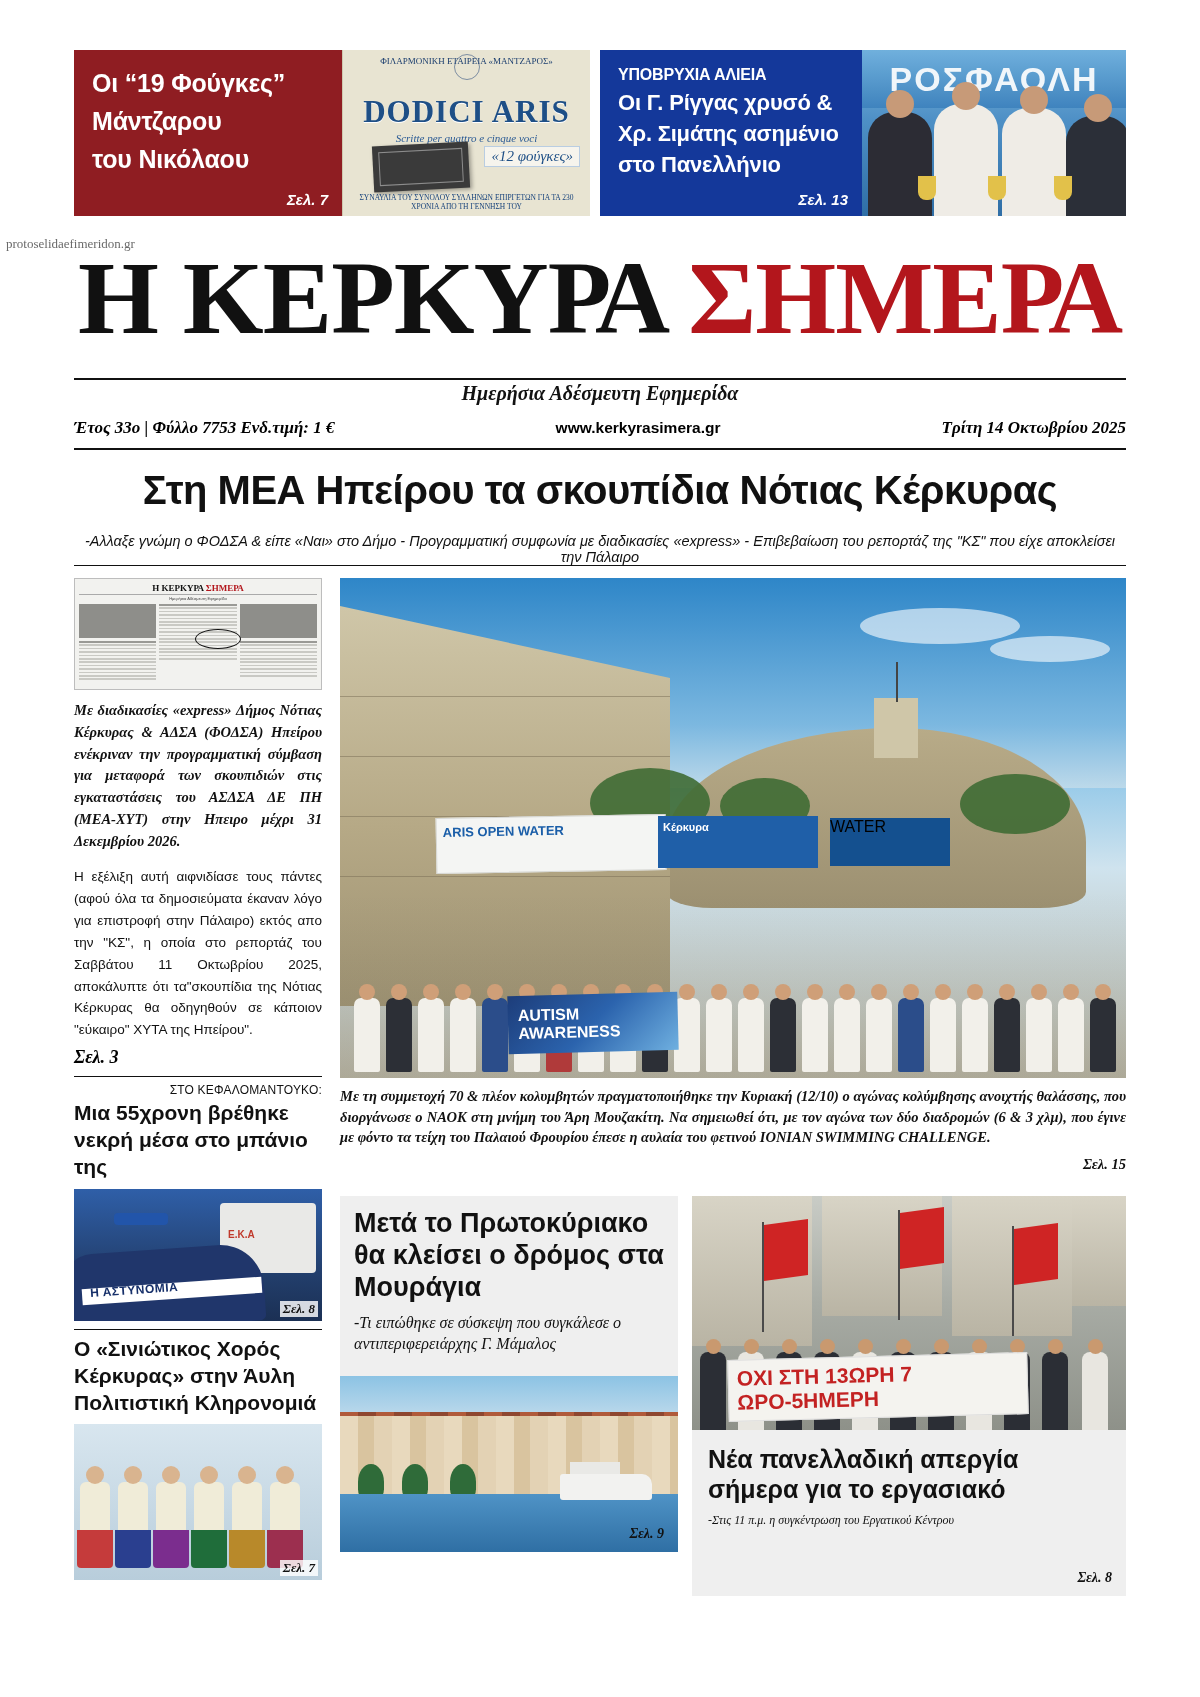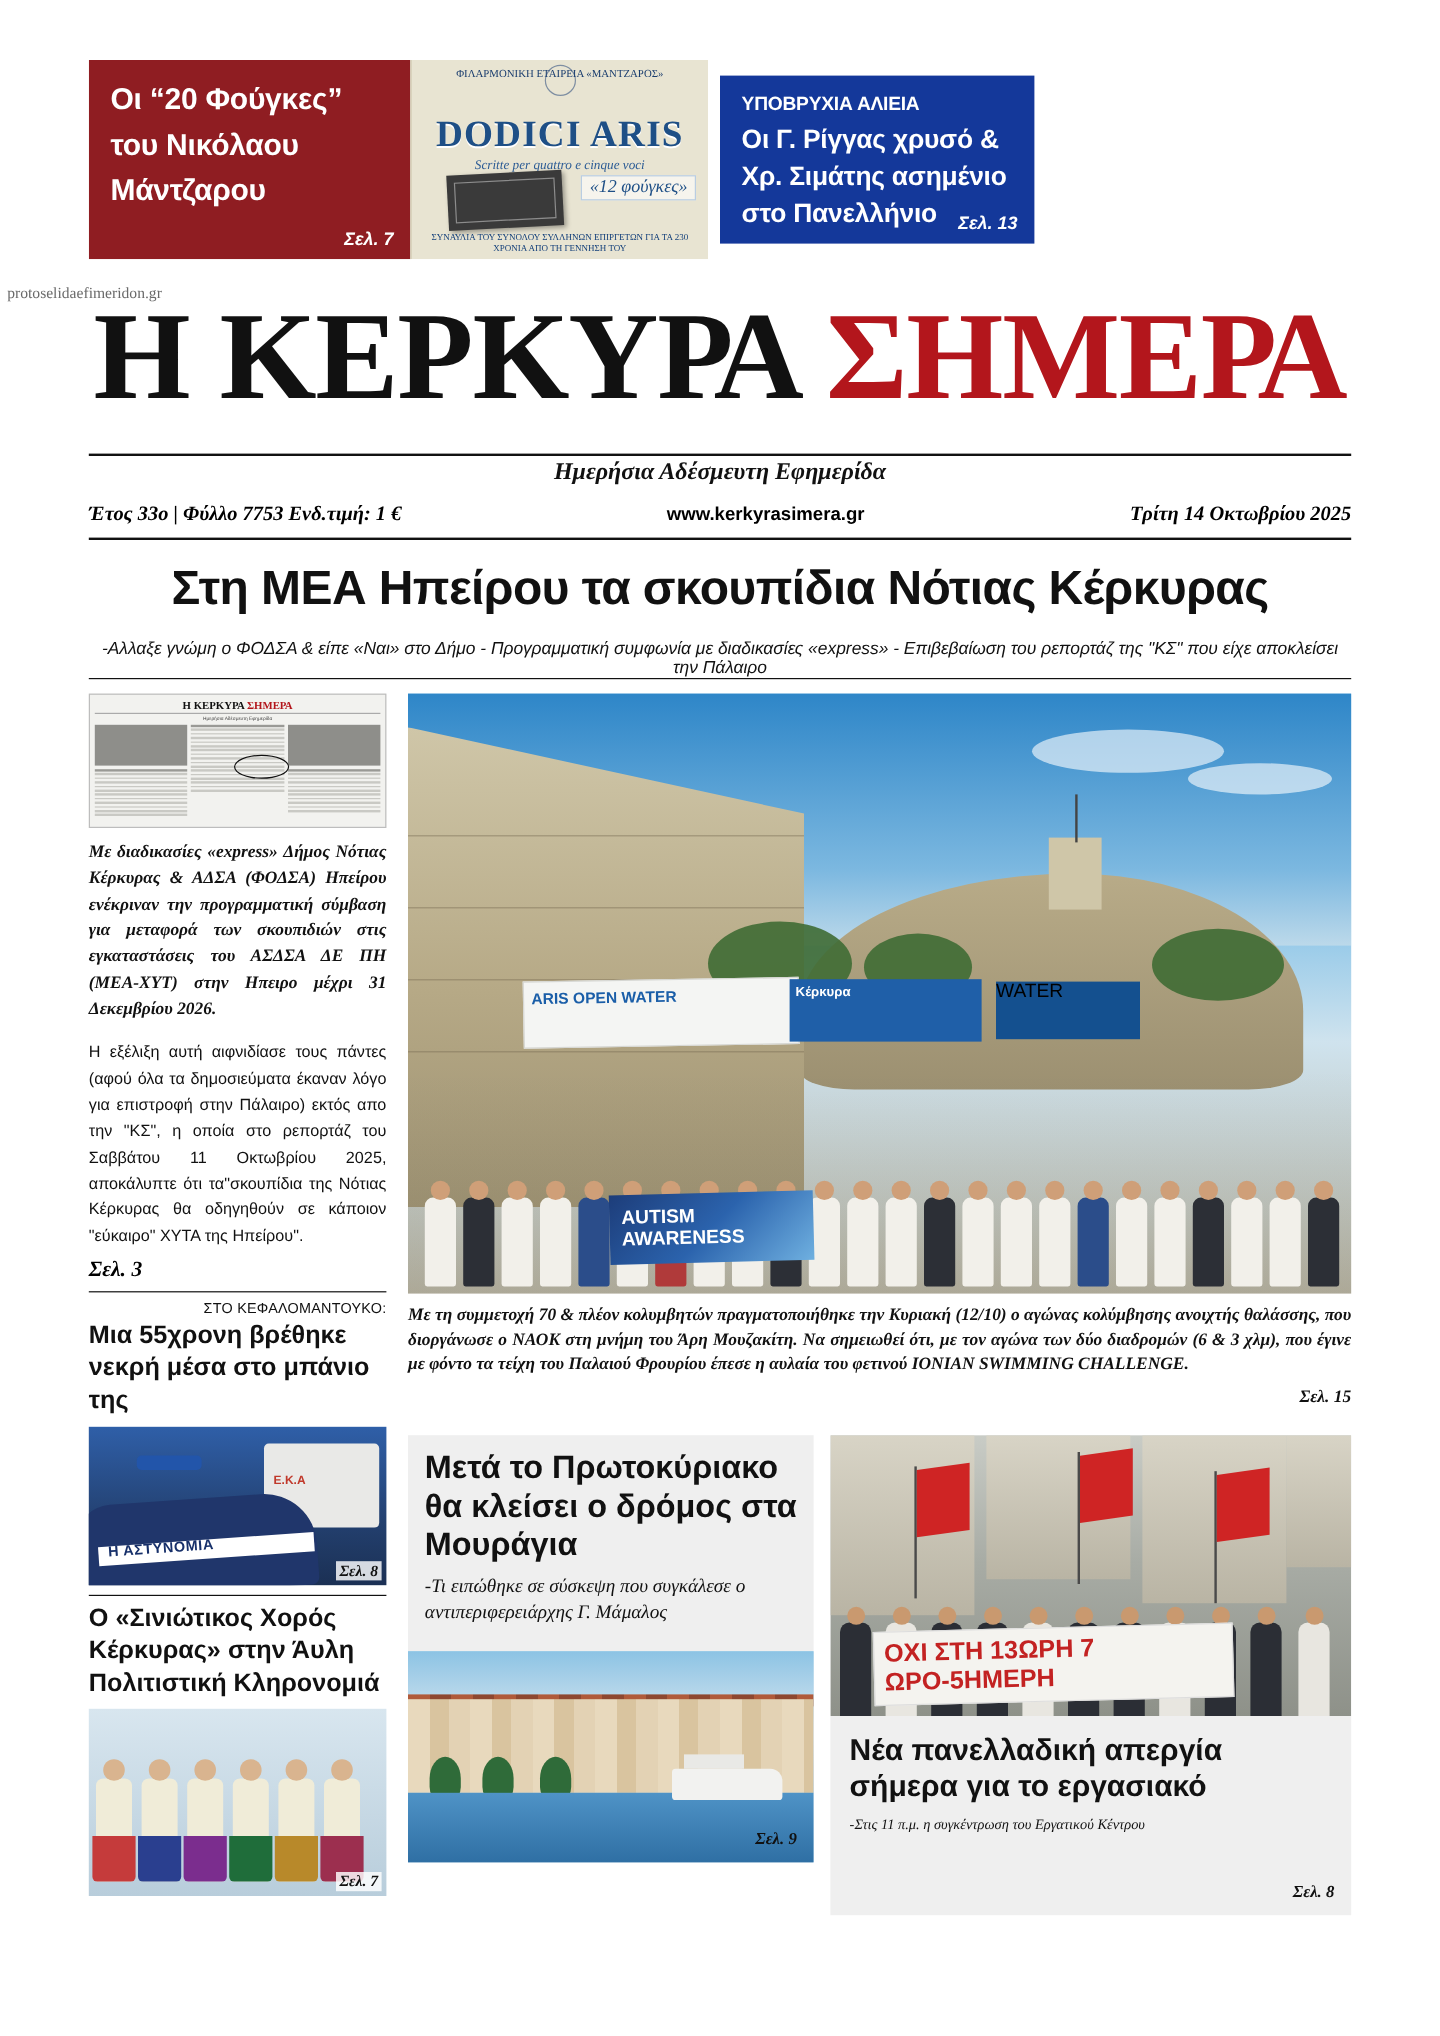--- a/index.html
+++ b/index.html
@@ -36,21 +36,21 @@
     display: flex;
     gap: 10px;
   }
   .banner {
     position: relative;
     height: 166px;
     display: flex;
     overflow: hidden;
   }
   .banner-left { width: 516px; }
-  .banner-right { width: 526px; align-items: center; }
+  .banner-right { width: 526px; }
 
   .banner-text {
     background: #8f1d22;
     color: #fff;
     padding: 14px 16px 10px 18px;
     width: 268px;
     position: relative;
     font-family: "Liberation Sans", sans-serif;
   }
   .banner-text.blue { background: #14389a; width: 262px; }
@@ -636,23 +636,23 @@
 <body>
 
 <div class="page">
 
   <div class="watermark">protoselidaefimeridon.gr</div>
 
   <div class="top-banners">
 
     <div class="banner banner-left">
       <div class="banner-text">
-        <div class="line">Οι “20 Φούγκες”</div>
+        <div class="line">Οι “19 Φούγκες”</div>
+        <div class="line">Μάντζαρου</div>
         <div class="line">του Νικόλαου</div>
-        <div class="line">Μάντζαρου</div>
         <div class="banner-page">Σελ. 7</div>
       </div>
       <div class="poster-mantzaros">
         <div class="pm-top">ΦΙΛΑΡΜΟΝΙΚΗ ΕΤΑΙΡΕΙΑ
 «ΜΑΝΤΖΑΡΟΣ»</div>
         <div class="pm-logo"></div>
         <div class="pm-title">DODICI ARIS</div>
         <div class="pm-sub">Scritte per quattro e cinque voci</div>
         <div class="pm-badge">«12 φούγκες»</div>
         <div class="pm-book"></div>

